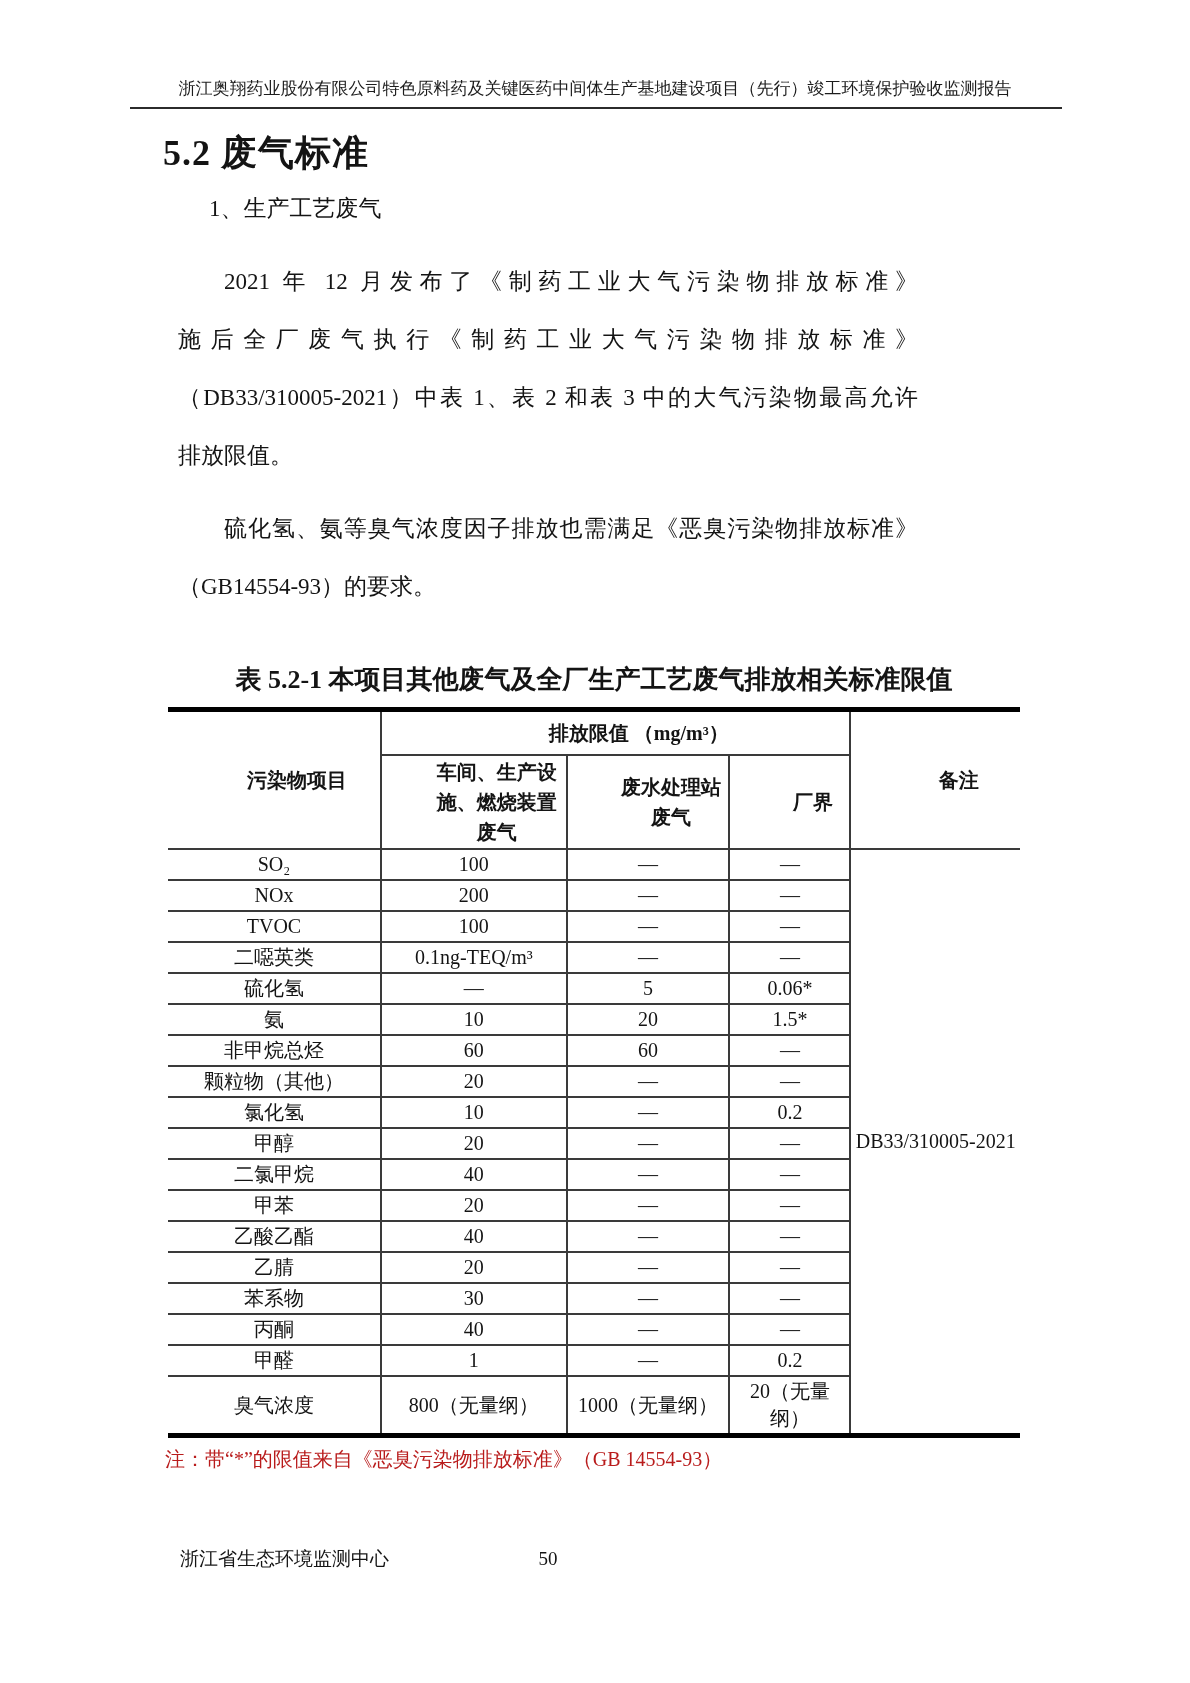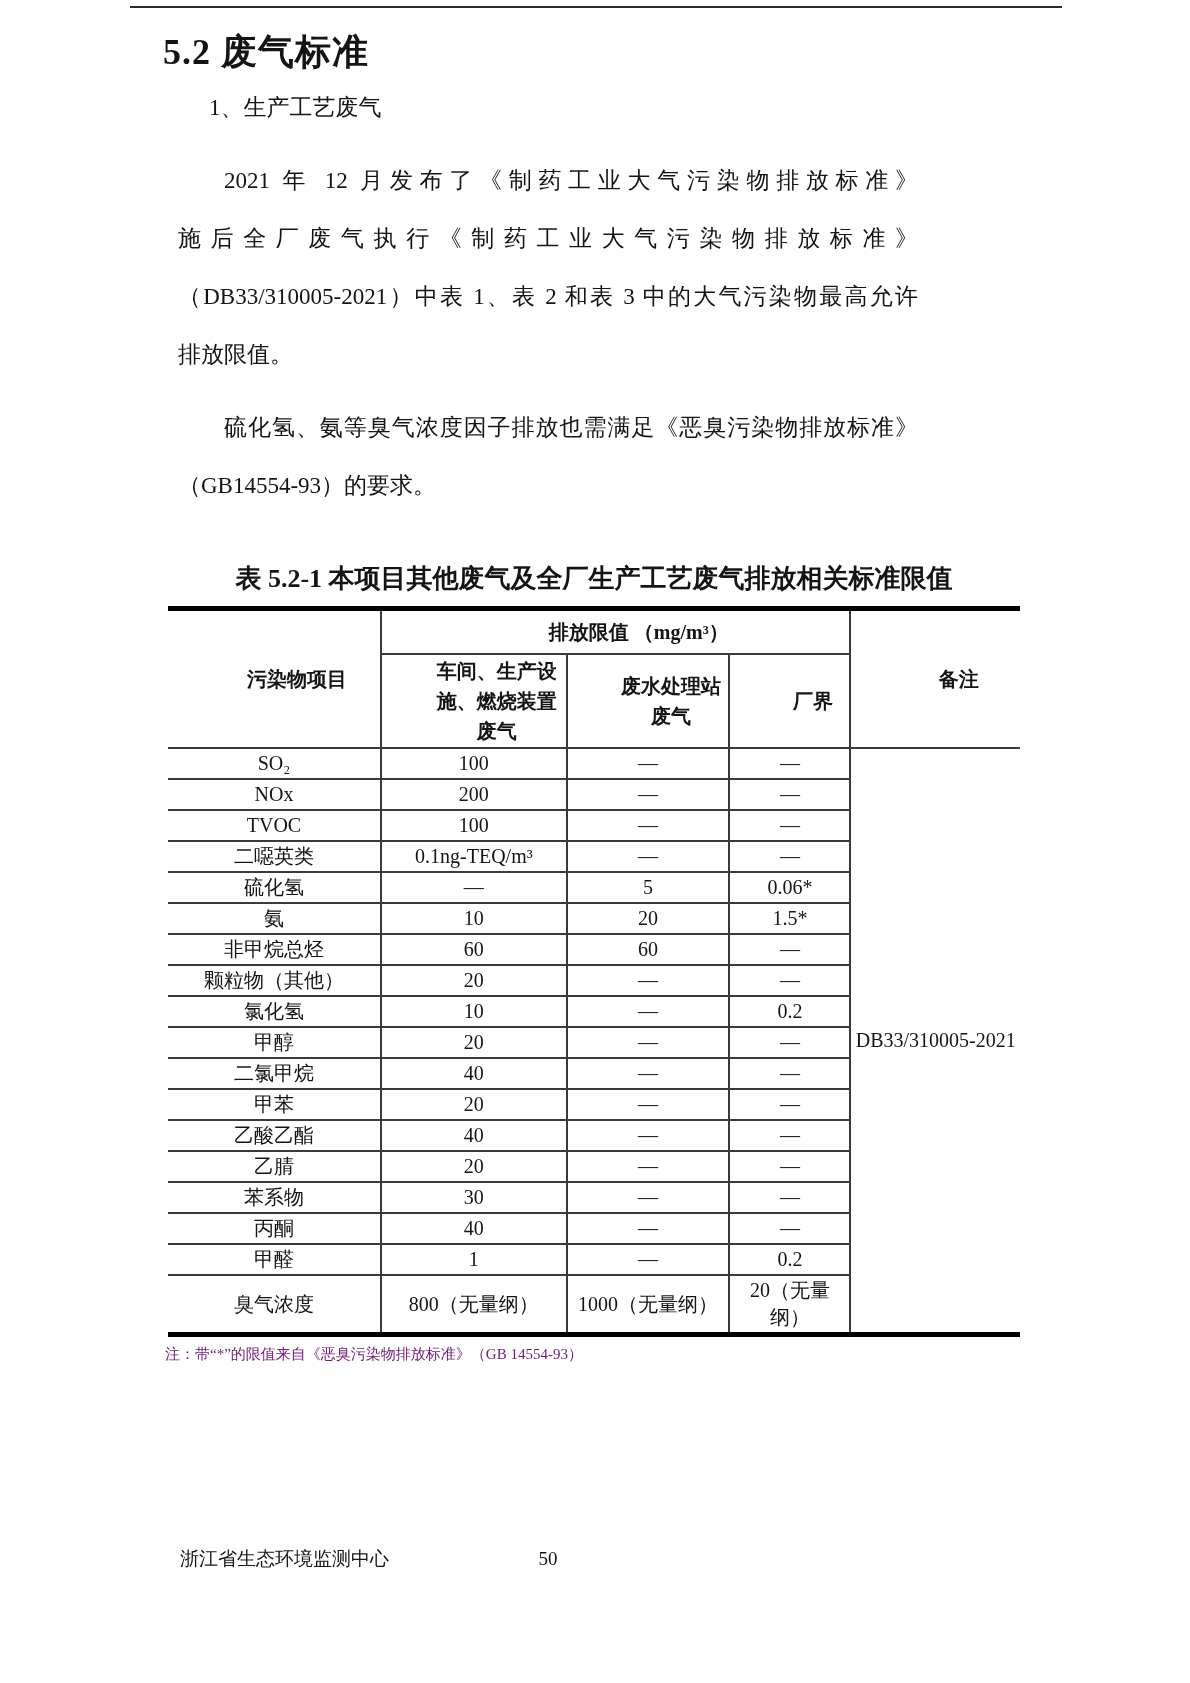--- a/index.html
+++ b/index.html
@@ -82,37 +82,38 @@
   table.std th{font-weight:bold;}
   table.std .no-l{border-left:none;}
   table.std .no-r{border-right:none;}
   table.std th{height:40px;padding-left:48px;}
   th.sub2{height:62px; line-height:30px; font-size:20px;}
   table.std td{height:27px; line-height:27px;}
   col.c1{width:25%;} col.c2{width:21.8%;} col.c3{width:19.1%;} col.c4{width:14.2%;} col.c5{width:19.9%;}
   td.remark{font-size:20px; padding:0;}
   .tbl-note{
     margin:8px 0 0 165px;
-    font-size:15px;
-    color:#701a75;
+    font-size:20px;
+    color:#b91c1c;
   }
   
   .pagefoot{
     position:absolute;
     top:1546px;left:0;width:1190px;
     font-size:19px;
   }
   .foot-org{position:absolute;left:180px;top:0;}
   .foot-page{position:absolute;left:163px;top:2px;width:770px;text-align:center;}
 </style>
 </head>
 <body>
 
 <div class="doc">
 
+  <div class="runhead">浙江奥翔药业股份有限公司特色原料药及关键医药中间体生产基地建设项目（先行）竣工环境保护验收监测报告</div>
   <hr class="headrule">
 
   <div class="sec-title">5.2 废气标准</div>
 
   <div class="textblock">
     <div class="subhead">1、生产工艺废气</div>
     <div class="para">
         <div class="bline just">2021 年 12 月发布了《制药工业大气污染物排放标准》</div>
         <div class="bline just">施后全厂废气执行《制药工业大气污染物排放标准》</div>
         <div class="bline just">（DB33/310005-2021）中表 1、表 2 和表 3 中的大气污染物最高允许</div>

